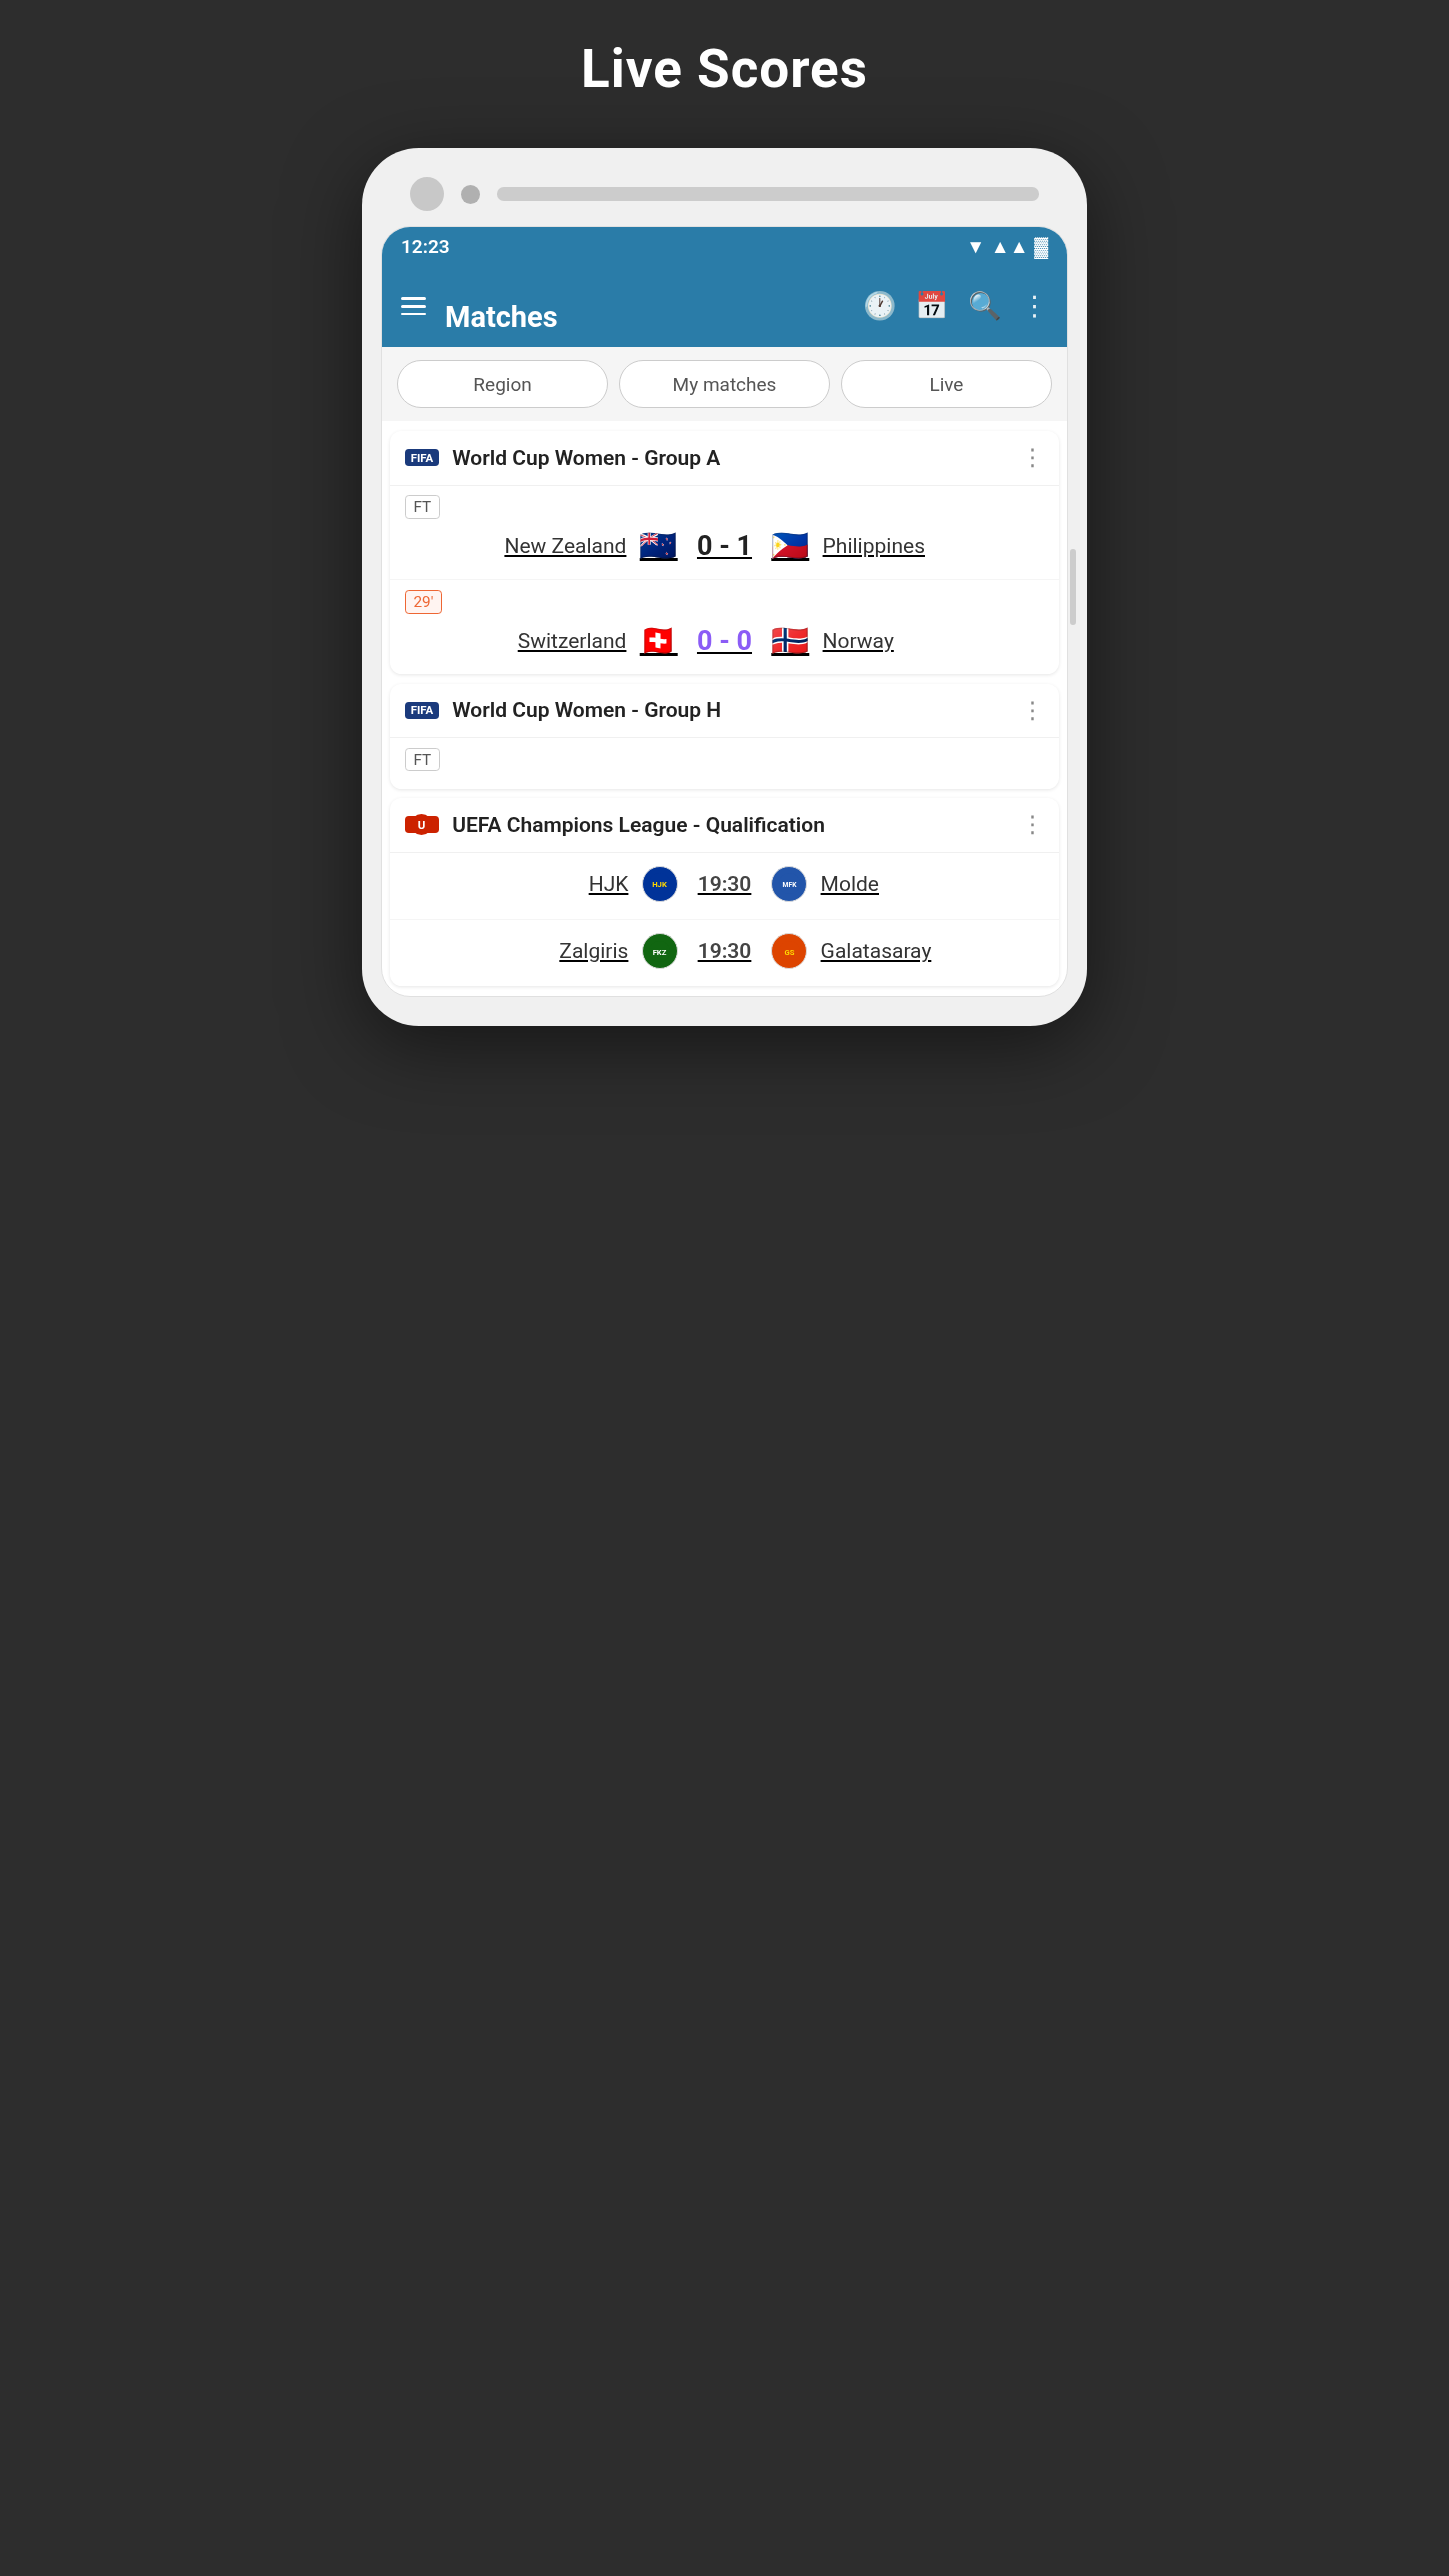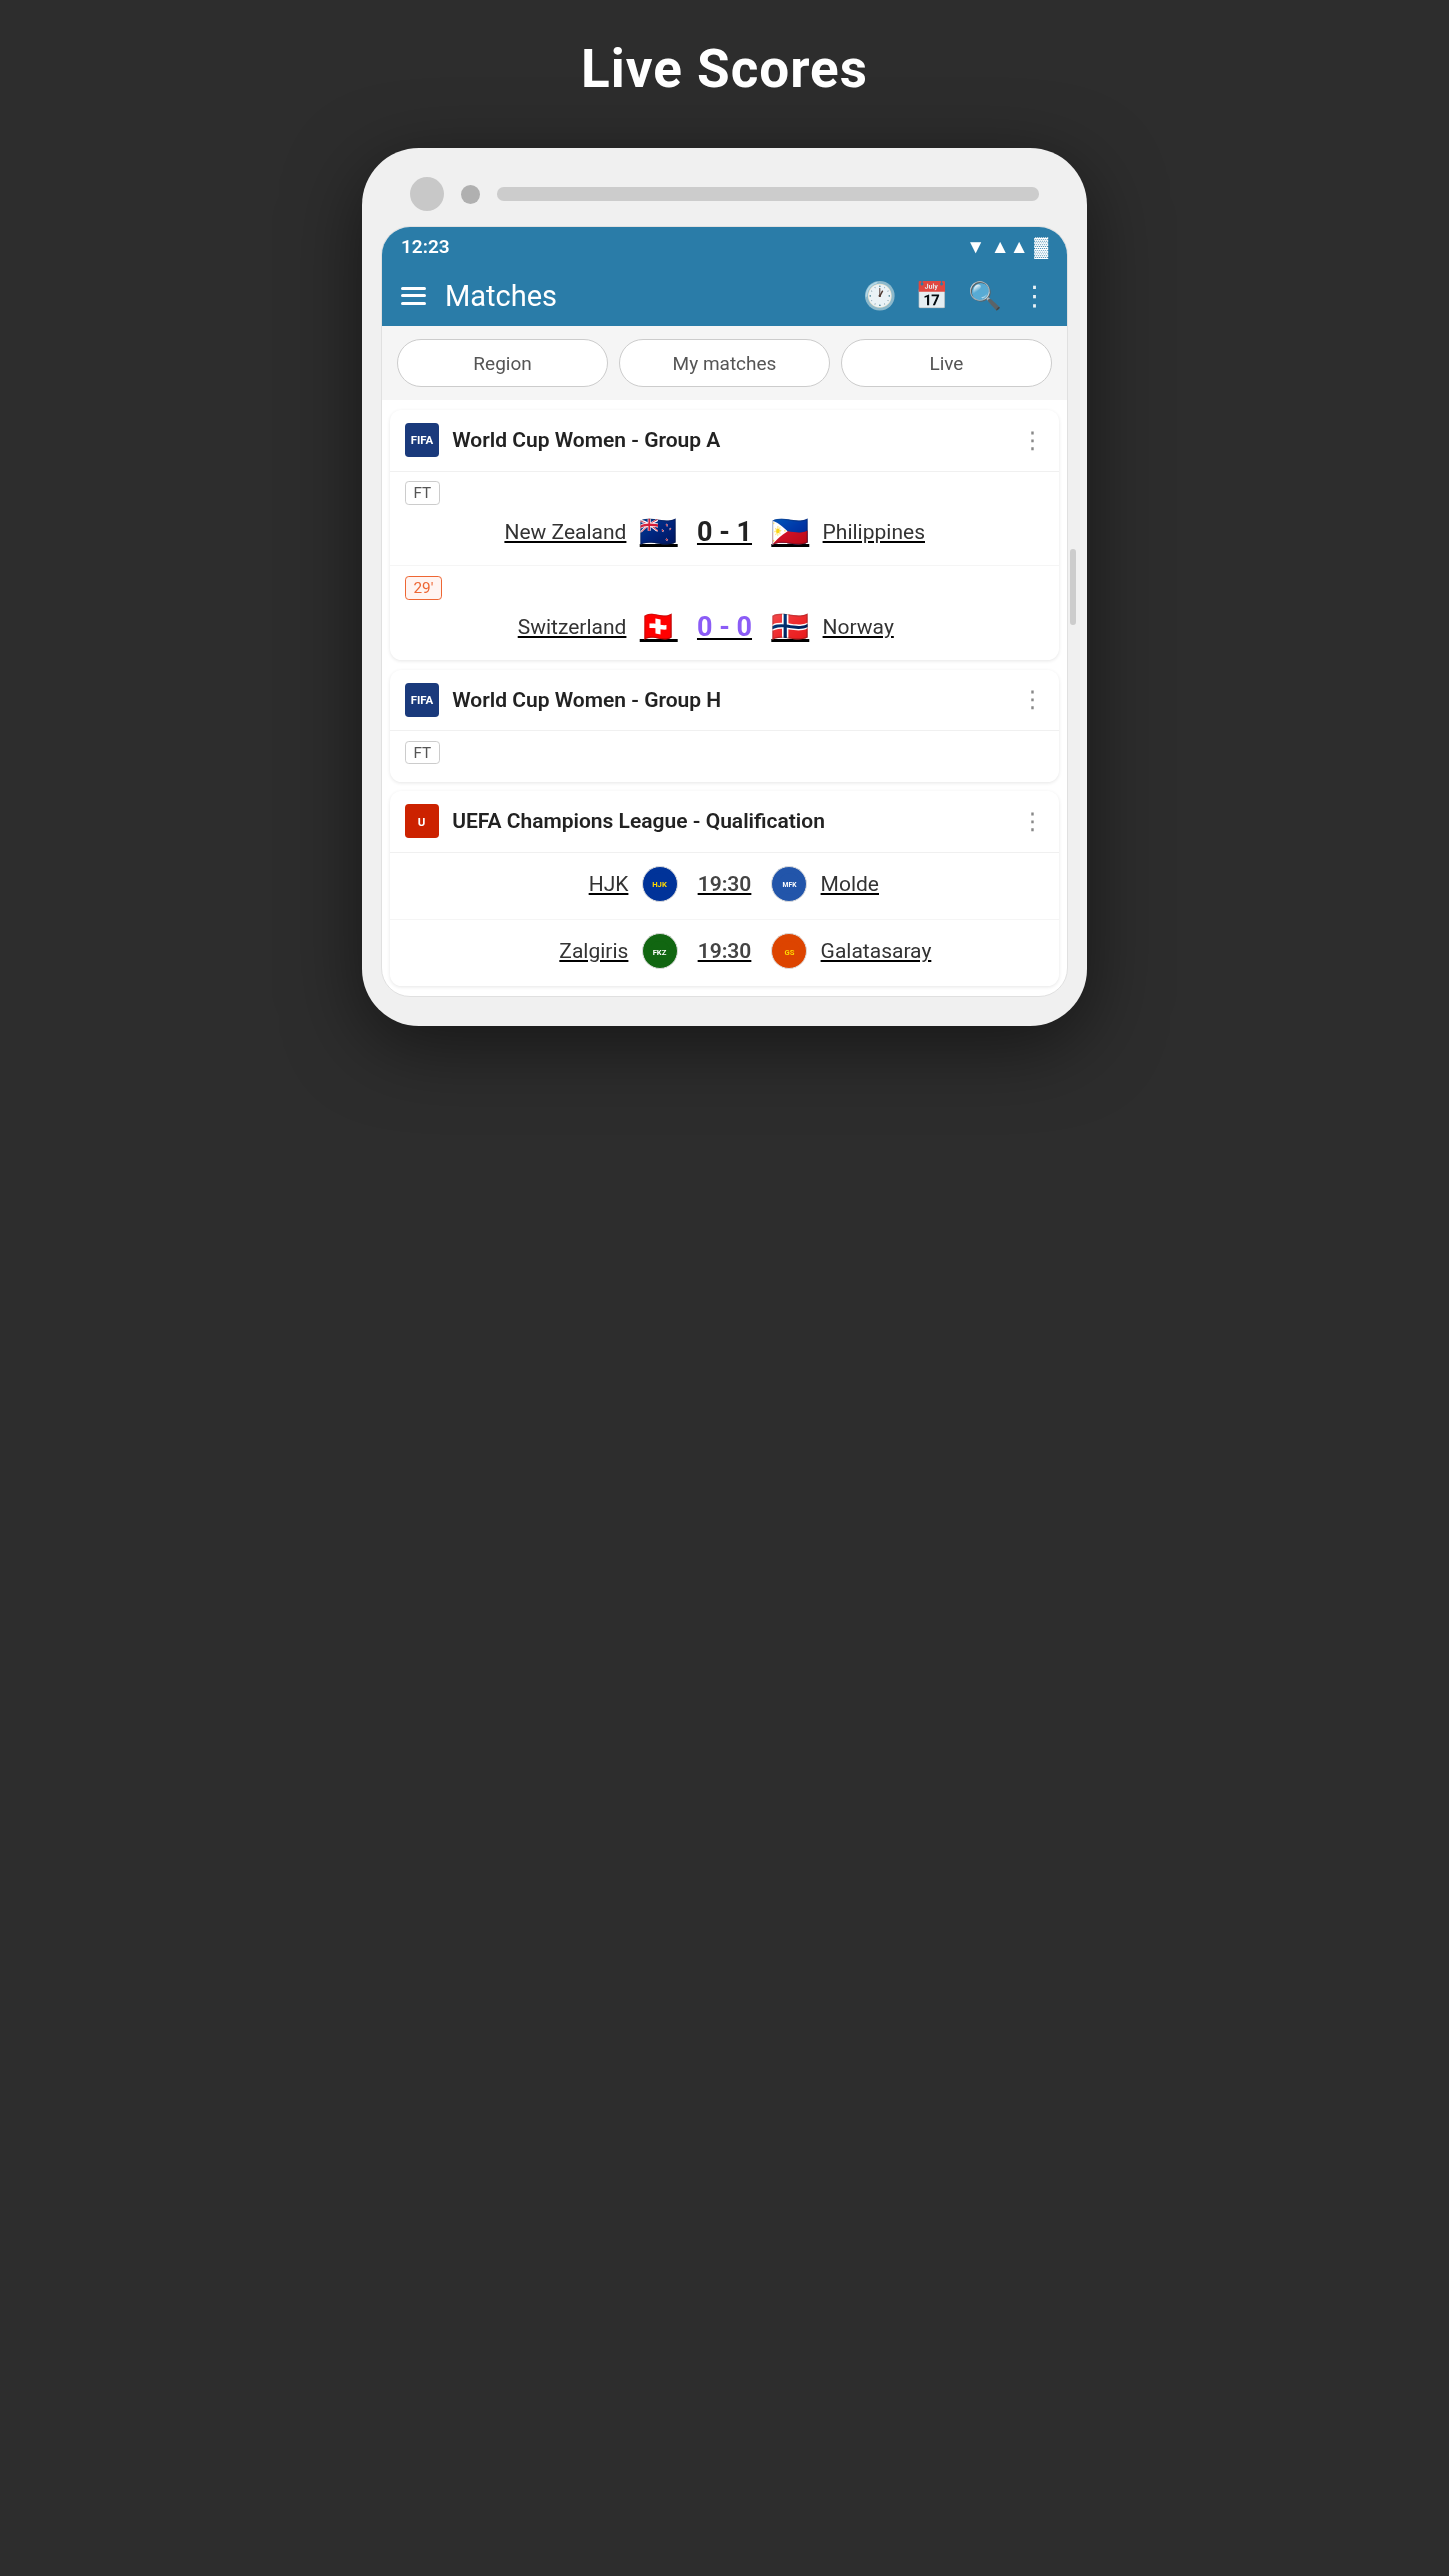--- a/index.html
+++ b/index.html
@@ -96,22 +96,23 @@
       background: #2a7ca8;
       display: flex;
       align-items: center;
       padding: 13.3px 19px;
       gap: 19px;
     }
 
     .header-title {
       color: white;
       font-size: 29px;
-      font-weight: 400;
+      font-weight: 700;
       flex: 1;
+      margin-top: 21px;
     }
 
     .header-icon {
       color: white;
       font-size: 27px;
       opacity: 0.9;
       cursor: pointer;
     }
 
     .hamburger-icon {
@@ -187,21 +188,21 @@
 
     .league-header {
       display: flex;
       align-items: center;
       padding: 13.3px 15.3px;
       border-bottom: 1px solid #f0f0f0;
     }
 
     .league-icon {
       width: 34px;
-      height: 34px;
+      height: 17px;
       margin-right: 13.3px;
       border-radius: 3.8px;
       display: flex;
       align-items: center;
       justify-content: center;
       font-size: 17px;
       font-weight: bold;
       color: white;
     }
 

